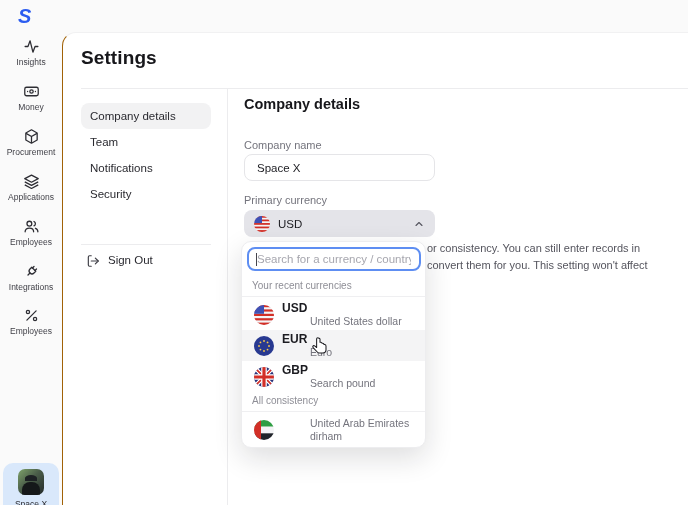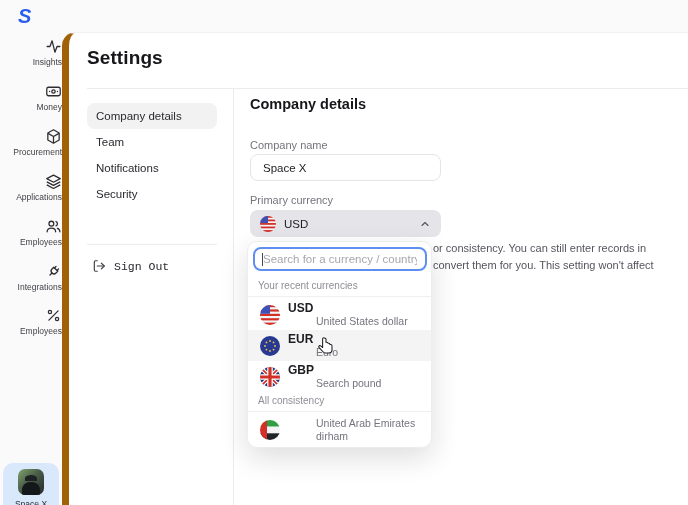--- a/index.html
+++ b/index.html
@@ -2,42 +2,42 @@
 <html><head>
 <meta charset="utf-8">
 <style>
   * { margin:0; padding:0; box-sizing:border-box; }
   html,body { width:688px; height:505px; overflow:hidden; }
   body { font-family:"Liberation Sans", sans-serif; background:#fafafa; position:relative; color:#1c1c21; }
 
   
   .sidebar { position:absolute; left:0; top:0; width:62px; height:505px; background:#fafafa; z-index:5; }
   .logo { position:absolute; left:18px; top:5px; font-size:20px; font-weight:800; font-style:italic; color:#2b5cf0; cursor:default; }
-  .side-item { position:absolute; left:0; width:62px; height:38px; display:flex; flex-direction:column; align-items:flex-end; gap:2px; cursor:pointer; }
+  .side-item { position:absolute; left:0; width:62px; height:38px; display:flex; flex-direction:column; align-items:center; gap:2px; cursor:pointer; }
   .side-icon { width:17px; height:17px; color:#2d2d33; display:flex; align-items:center; justify-content:center; }
   .side-icon svg { width:17px; height:17px; }
   .side-label { font-size:8.5px; color:#3f3f46; white-space:nowrap; }
   .workspace { position:absolute; left:3px; top:463px; width:56px; height:60px; background:#d9e8fb; border-radius:10px; display:flex; flex-direction:column; align-items:center; padding-top:6px; cursor:pointer; }
   .avatar { width:26px; height:26px; border-radius:7px; background:linear-gradient(135deg,#7fa36b 0%,#4a5d49 45%,#23292a 100%); position:relative; overflow:hidden; }
   .avatar:after { content:""; position:absolute; left:7px; top:6px; width:12px; height:6px; border-radius:50% 50% 0 0; background:#1d2124; }
   .avatar:before { content:""; position:absolute; left:4px; top:13px; width:18px; height:14px; border-radius:8px 8px 0 0; background:#15181a; }
   .workspace-label { font-size:8.5px; color:#2d2d33; margin-top:4px; }
 
   
-  .card { position:absolute; left:62px; top:32px; width:626px; height:473px; background:#fff; border-top-left-radius:14px; border-top:1px solid #f1f1f2; border-left:7px solid #a16207; z-index:1; }
+  .card { position:absolute; left:62px; top:32px; width:626px; height:473px; background:#fff; border-top-left-radius:14px; border-top:1px solid #f1f1f2; border-left:1px solid #a16207; z-index:1; }
   .page-title { position:absolute; left:18px; top:14px; font-size:19px; font-weight:700; color:#17171b; letter-spacing:.1px; }
   .hdivider { position:absolute; left:18px; right:0; top:55px; height:1px; background:#ececee; }
   .vdivider { position:absolute; left:164px; top:56px; bottom:0; width:1px; background:#ececee; }
 
   
   .snav { position:absolute; left:18px; top:70px; width:130px; }
   .snav-item { height:26px; display:flex; align-items:center; padding:0 9px; font-size:11.5px; color:#2a2a30; border-radius:8px; cursor:pointer; }
   .snav-item.active { background:#f2f2f3; font-weight:400; }
   .snav-divider { position:absolute; left:18px; top:211px; width:130px; height:1px; background:#ececee; }
-  .signout { position:absolute; left:18px; top:221px; width:130px; height:24px; display:flex; align-items:center; gap:8px; padding:0 5px; font-size:11.5px; color:#2a2a30; cursor:pointer;font-family:Liberation Mono, monospace; }
+  .signout { position:absolute; left:18px; top:221px; width:130px; height:24px; display:flex; gap:8px; padding:0 5px; font-size:11.5px; color:#2a2a30; cursor:pointer; }
   .signout svg { width:14px; height:14px; color:#3f3f46; }
 
   
   .section-title { position:absolute; left:181px; top:63px; font-size:14.5px; font-weight:700; color:#17171b; }
   .field-label { position:absolute; font-size:11px; color:#74747d; }
   .text-input { position:absolute; left:181px; top:121px; width:191px; height:27px; border:1px solid #e5e5e8; border-radius:8px; background:#fff; font-size:11.5px; color:#1c1c21; padding:0 12px; font-family:"Liberation Sans", sans-serif; outline:none; }
   .select { position:absolute; left:181px; top:177px; width:191px; height:27px; background:#e4e4e9; border-radius:8px; display:flex; align-items:center; padding:0 10px; gap:8px; cursor:pointer; }
   .select .val { font-size:11.5px; color:#1c1c21; font-weight:500; }
   .select .chev { margin-left:auto; width:12px; height:12px; color:#55555e; }
   .flag16 { width:16px; height:16px; display:block; }

